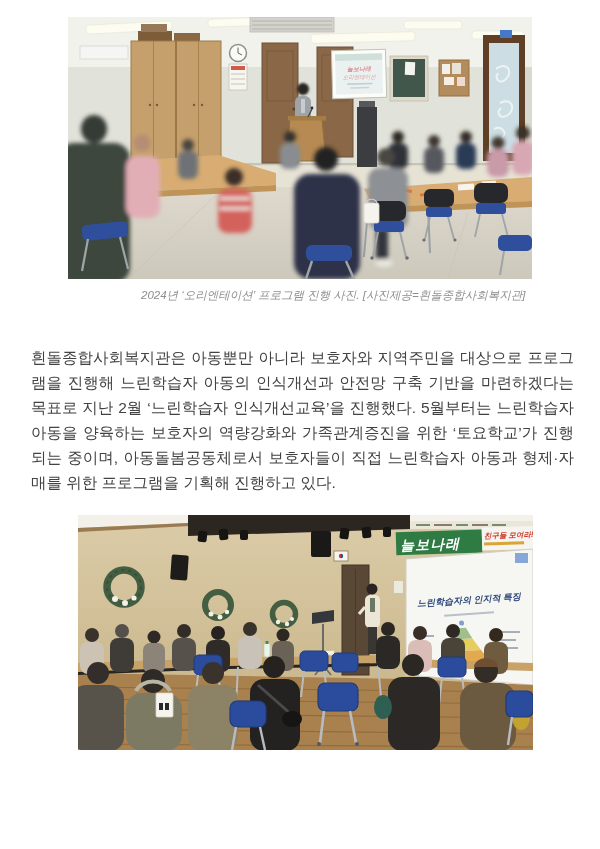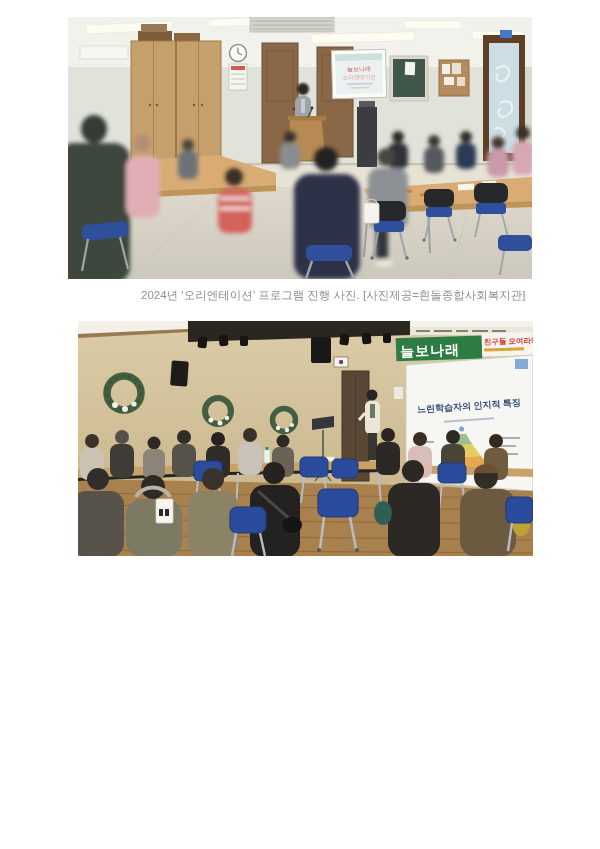--- a/index.html
+++ b/index.html
@@ -1,18 +1,18 @@
 <!DOCTYPE html>
 <html><head>
 <meta charset="utf-8">
 <style>
   html,body{margin:0;padding:0;background:#ffffff;}
   .page{position:relative;width:600px;height:849px;background:#ffffff;overflow:hidden;
         font-family:"Liberation Sans",sans-serif;}
-  figure{margin:0;padding:4px;}
+  figure{margin:0;padding:4px;font-style:italic;}
   .photo-top{margin:13px 0 0 64px;width:464px;}
   .photo-top svg{display:block;width:464px;height:262px;}
   .caption{display:block;margin:9px 0 0 73px;font-size:11.5px;line-height:14px;color:#8e8e8e;}
   .body-text{margin-left:31px;margin-right:26px;font-size:15.5px;line-height:25px;
              color:#424242;text-align:justify;word-break:break-all;}
   .p1{margin-top:39px;}
   .p2{margin-top:12px;}
   .photo-bottom{margin:11px 0 0 74px;width:455px;}
   .photo-bottom svg{display:block;width:455px;height:235px;}
   svg text{font-family:"Liberation Sans",sans-serif;}
@@ -225,20 +225,21 @@
         <line x1="434" y1="197" x2="440" y2="220" stroke="#9fa5a8" stroke-width="1.8"></line>
         <rect x="430" y="218" width="34" height="16" rx="5" fill="#2f4f9c"></rect>
         <line x1="436" y1="234" x2="432" y2="258" stroke="#9fa5a8" stroke-width="2"></line>
         <rect x="296" y="186" width="15" height="20" rx="2" fill="#f5f3ed" stroke="#ddd8cc" stroke-width="0.8"></rect>
         <path d="M298,186 c2,-5 9,-5 11,0" fill="none" stroke="#d8d2c4" stroke-width="1.2"></path>
       </g>
     </svg>
     <figcaption class="caption">2024년 ‘오리엔테이션’ 프로그램 진행 사진. [사진제공=흰돌종합사회복지관]</figcaption>
   </figure>
 
+  <p class="body-text p1">흰돌종합사회복지관은 아동뿐만 아니라 보호자와 지역주민을 대상으로 프로그램을 진행해 느린학습자 아동의 인식개선과 안전망 구축 기반을 마련하겠다는 목표로 지난 2월 ‘느린학습자 인식개선교육’을 진행했다. 5월부터는 느린학습자 아동을 양육하는 보호자의 역량강화와 가족관계증진을 위한 ‘토요학교’가 진행되는 중이며, 아동돌봄공동체로서 보호자들이 직접 느린학습자 아동과 형제·자매를 위한 프로그램을 기획해 진행하고 있다.</p>
 
   <figure class="photo-bottom">
     <svg viewBox="0 0 455 235">
       <defs>
         <linearGradient id="wall2" x1="0" y1="0" x2="0" y2="1">
           <stop offset="0" stop-color="#dbcca8"></stop>
             <stop offset="1" stop-color="#cbb88e"></stop>
         </linearGradient>
       </defs>
 

